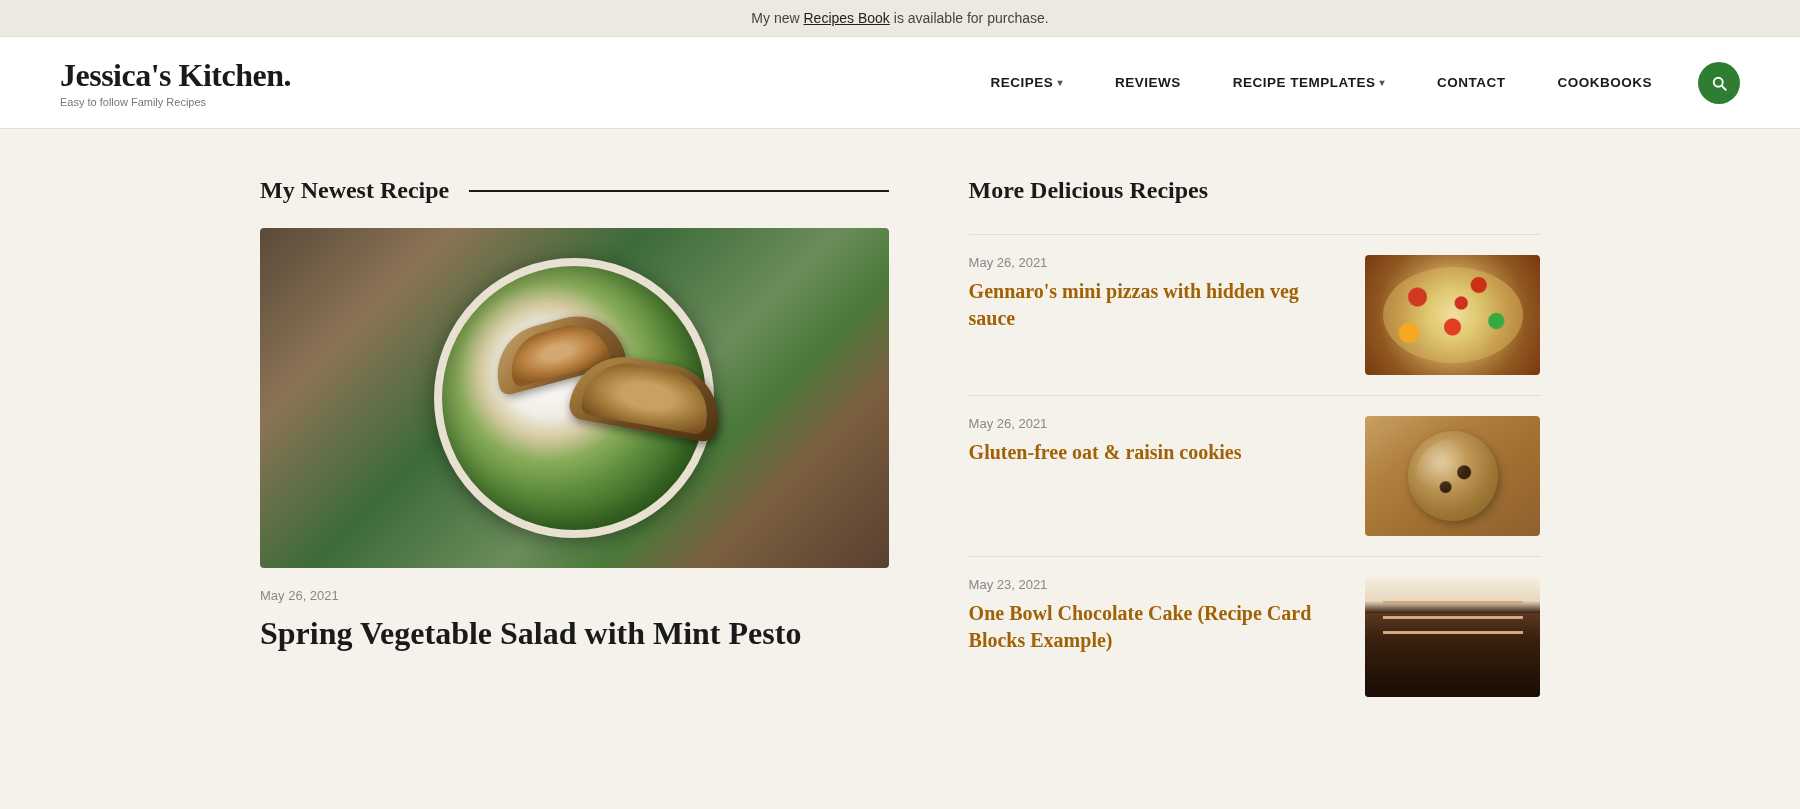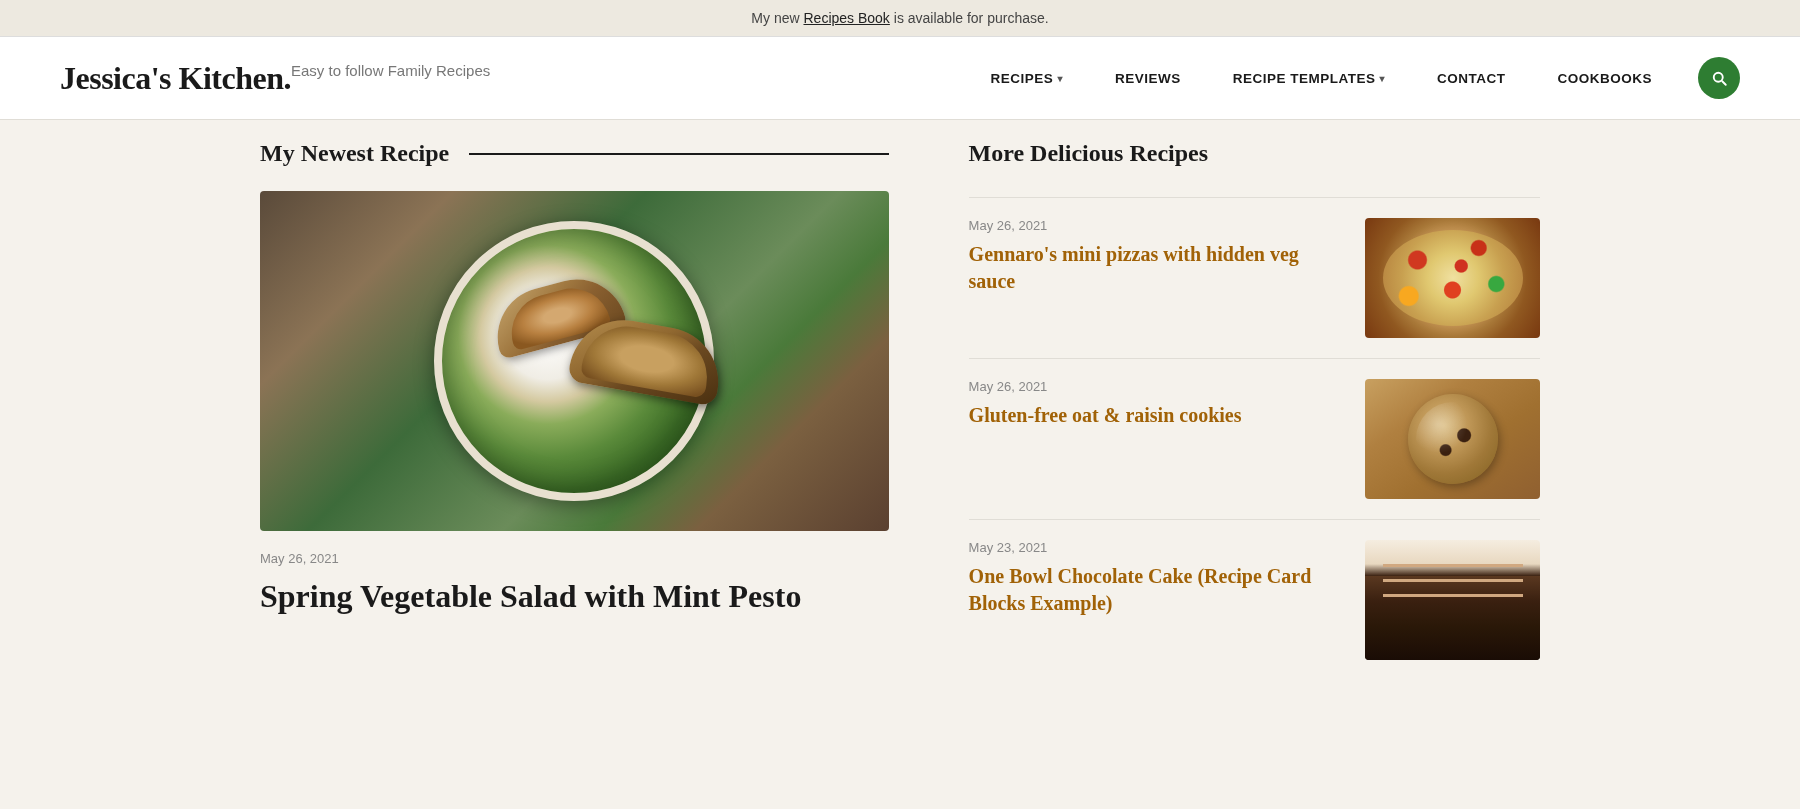--- a/index.html
+++ b/index.html
@@ -24,31 +24,31 @@
     .site-header {
       background: #fff;
       border-bottom: 1px solid #e0ddd6;
       padding: 20px 60px;
       display: flex;
       align-items: center;
       justify-content: space-between;
     }
     .site-logo-area {
       display: flex;
-      flex-direction: row;
+      flex-direction: column;
     }
     .site-logo-title {
       font-size: 32px;
       font-weight: bold;
       font-family: Georgia, serif;
       color: #1a1a1a;
       letter-spacing: -0.5px;
     }
     .site-logo-subtitle {
-      font-size: 15px;
+      font-size: 11px;
       color: #777;
       font-family: Arial, sans-serif;
       margin-top: 2px;
     }
 
     
     .site-nav {
       display: flex;
       align-items: center;
       gap: 24px;
@@ -86,21 +86,21 @@
     .search-btn svg {
       fill: white;
       width: 18px;
       height: 18px;
     }
 
     
     .main-content {
       max-width: 1400px;
       margin: 0 auto;
-      padding: 20px 60px;
+      padding: 48px 60px;
       display: flex;
       gap: 80px;
     }
 
     
     .newest-recipe-section {
       flex: 1.1;
       min-width: 0;
     }
     .section-heading-row {

